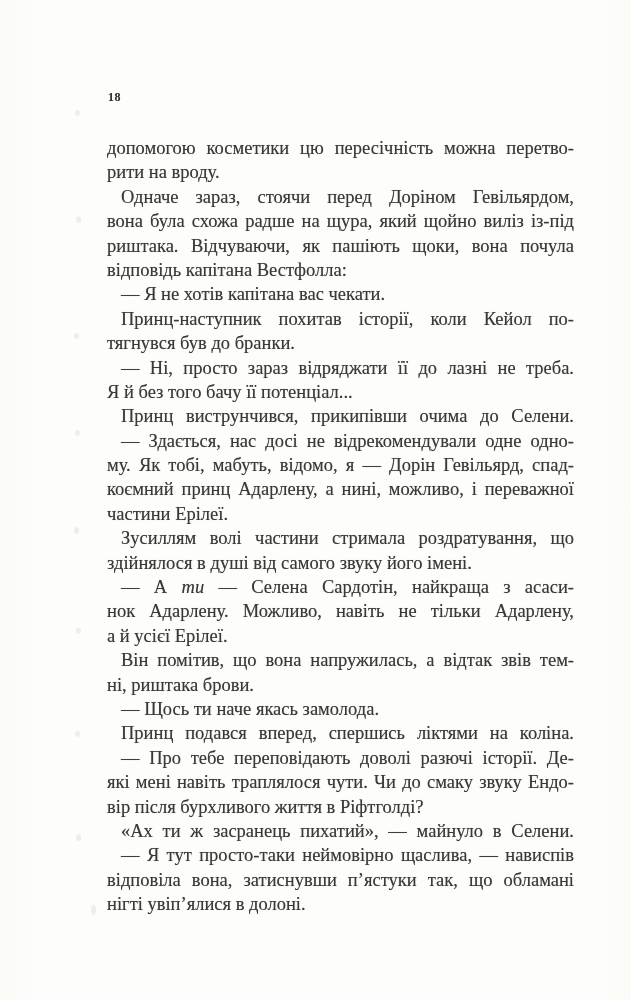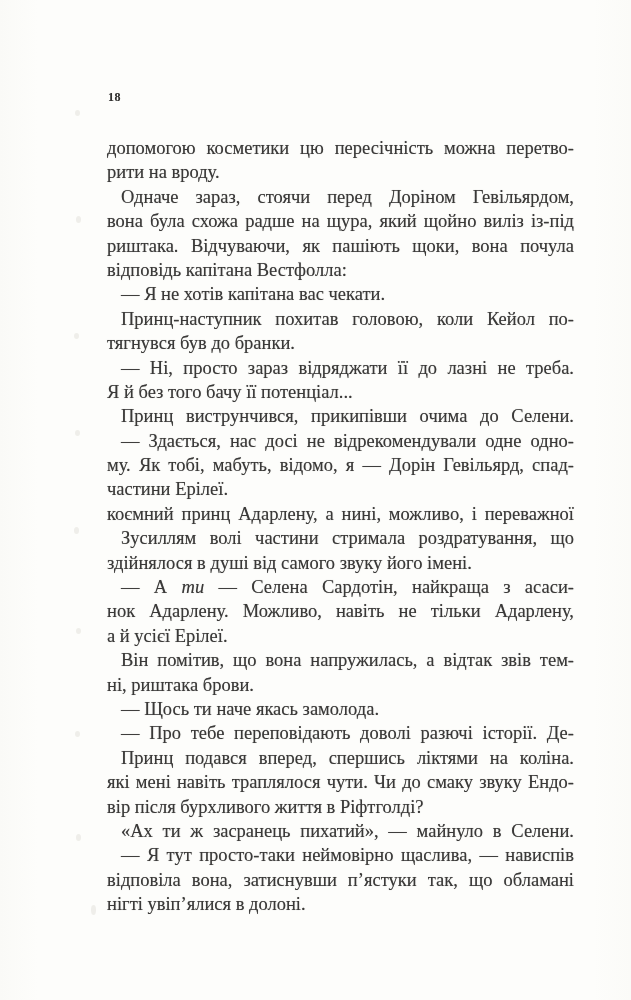--- a/index.html
+++ b/index.html
@@ -69,39 +69,39 @@
   <div class="page-number">18</div>
 
   <div class="page-text">
       <div class="line"><span>допомогою косметики цю пересічність можна перетво-</span></div>
       <div class="line end"><span>рити на вроду.</span></div>
       <div class="line indent"><span>Одначе зараз, стоячи перед Доріном Гевільярдом,</span></div>
       <div class="line"><span>вона була схожа радше на щура, який щойно виліз із-під</span></div>
       <div class="line"><span>риштака. Відчуваючи, як пашіють щоки, вона почула</span></div>
       <div class="line end"><span>відповідь капітана Вестфолла:</span></div>
       <div class="line indent end"><span>— Я не хотів капітана вас чекати.</span></div>
-      <div class="line indent"><span>Принц-наступник похитав головою, коли Кейол по-</span></div>
+      <div class="line indent"><span>Принц-наступник похитав історії, коли Кейол по-</span></div>
       <div class="line end"><span>тягнувся був до бранки.</span></div>
       <div class="line indent"><span>— Ні, просто зараз відряджати її до лазні не треба.</span></div>
       <div class="line end"><span>Я й без того бачу її потенціал...</span></div>
       <div class="line indent"><span>Принц виструнчився, прикипівши очима до Селени.</span></div>
       <div class="line indent"><span>— Здається, нас досі не відрекомендували одне одно-</span></div>
       <div class="line"><span>му. Як тобі, мабуть, відомо, я — Дорін Гевільярд, спад-</span></div>
+      <div class="line"><span>коємний принц Адарлену, а нині, можливо, і переважної</span></div>
       <div class="line end"><span>частини Ерілеї.</span></div>
-      <div class="line"><span>коємний принц Адарлену, а нині, можливо, і переважної</span></div>
       <div class="line indent"><span>Зусиллям волі частини стримала роздратування, що</span></div>
       <div class="line end"><span>здійнялося в душі від самого звуку його імені.</span></div>
       <div class="line indent"><span>— А </span><span class="it">ти</span><span> — Селена Сардотін, найкраща з асаси-</span></div>
       <div class="line"><span>нок Адарлену. Можливо, навіть не тільки Адарлену,</span></div>
       <div class="line end"><span>а й усієї Ерілеї.</span></div>
       <div class="line indent"><span>Він помітив, що вона напружилась, а відтак звів тем-</span></div>
       <div class="line end"><span>ні, риштака брови.</span></div>
       <div class="line indent end"><span>— Щось ти наче якась замолода.</span></div>
+      <div class="line indent"><span>Принц подався вперед, спершись ліктями на коліна.</span></div>
       <div class="line indent"><span>— Про тебе переповідають доволі разючі історії. Де-</span></div>
-      <div class="line indent"><span>Принц подався вперед, спершись ліктями на коліна.</span></div>
       <div class="line"><span>які мені навіть траплялося чути. Чи до смаку звуку Ендо-</span></div>
       <div class="line end"><span>вір після бурхливого життя в Ріфтголді?</span></div>
       <div class="line indent"><span>«Ах ти ж засранець пихатий», — майнуло в Селени.</span></div>
       <div class="line indent"><span>— Я тут просто-таки неймовірно щаслива, — нависпів</span></div>
       <div class="line"><span>відповіла вона, затиснувши п’ястуки так, що обламані</span></div>
       <div class="line end"><span>нігті увіп’ялися в долоні.</span></div>
     </div>
 
   <div class="scan-artifact" style="left:75px; top:110px; width:5px; height:6px;"></div>
   <div class="scan-artifact" style="left:76px; top:216px; width:5px; height:7px;"></div>

